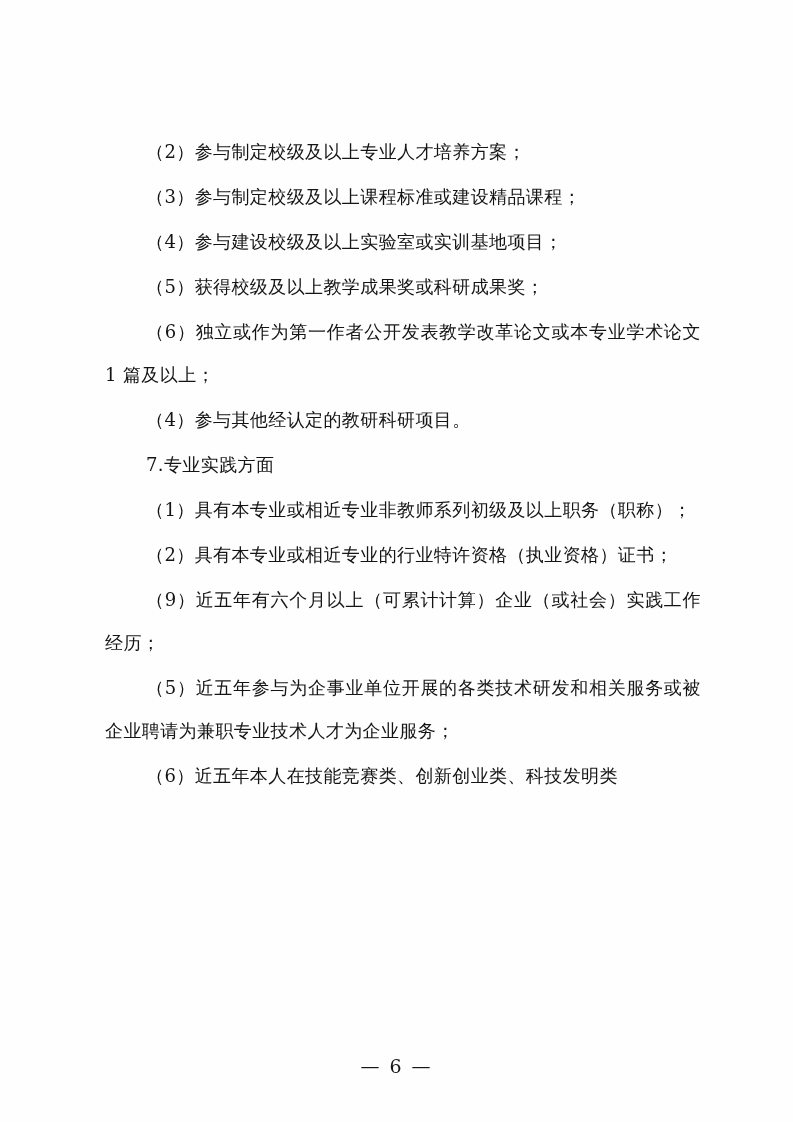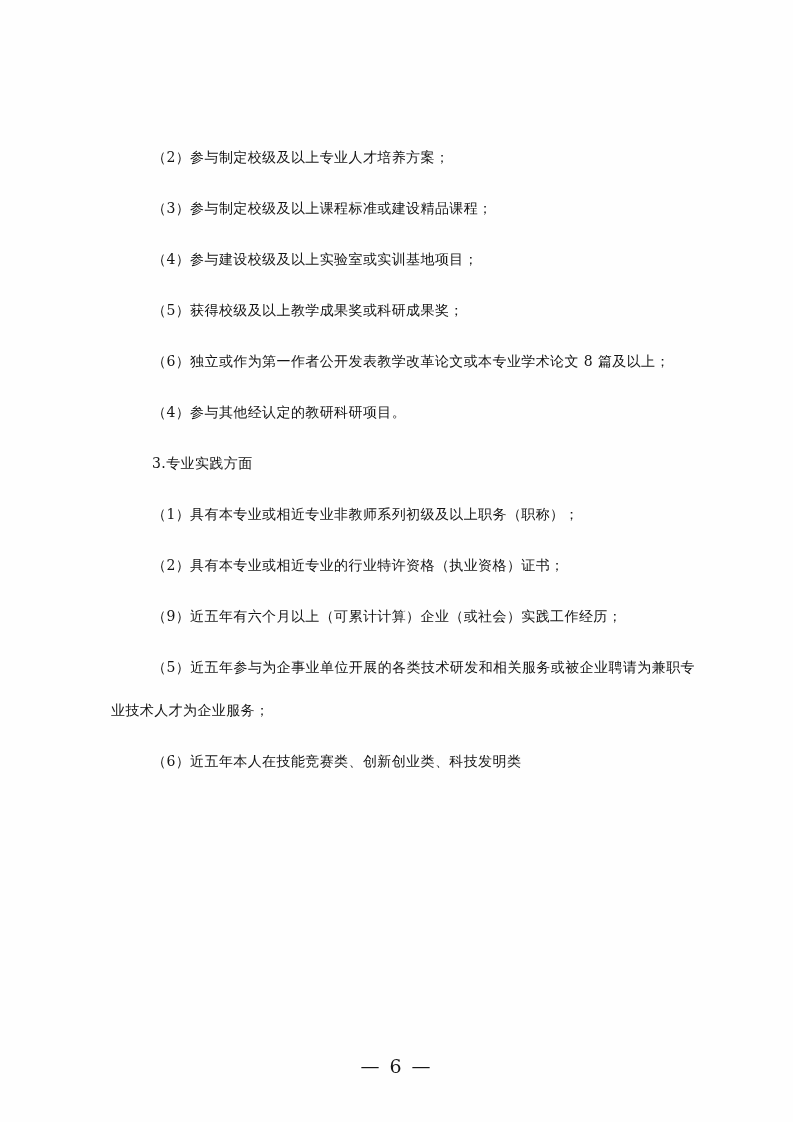--- a/index.html
+++ b/index.html
@@ -23,26 +23,26 @@
     height: 1122px;
     background: #fefefe;
   }
   .content {
     position: absolute;
     left: 103px;
     top: 128px;
     width: 600px;
   }
   .para {
-    font-size: 14px;
+    font-size: 18px;
     line-height: 43px;
     letter-spacing: 0.4px;
     text-align: justify;
     text-justify: inter-ideograph;
-    margin: 8px;
+    margin: 2px;
     white-space: pre-wrap;
   }
   .indent {
     text-indent: 41px;
   }
   .footer {
     position: absolute;
     left: 0;
     top: 1055px;
     width: 793px;
@@ -61,23 +61,23 @@
 <body>
 
 <div class="page">
 
   <div class="content">
 
     <p class="para indent">（2）参与制定校级及以上专业人才培养方案；</p>
     <p class="para indent">（3）参与制定校级及以上课程标准或建设精品课程；</p>
     <p class="para indent">（4）参与建设校级及以上实验室或实训基地项目；</p>
     <p class="para indent">（5）获得校级及以上教学成果奖或科研成果奖；</p>
-    <p class="para indent">（6）独立或作为第一作者公开发表教学改革论文或本专业学术论文 8 篇及以上；</p>
+    <p class="para indent">（6）独立或作为第一作者公开发表教学改革论文或本专业学术论文 1 篇及以上；</p>
     <p class="para indent">（4）参与其他经认定的教研科研项目。</p>
-    <p class="para indent">3.专业实践方面</p>
+    <p class="para indent">7.专业实践方面</p>
     <p class="para indent">（1）具有本专业或相近专业非教师系列初级及以上职务（职称）；</p>
     <p class="para indent">（2）具有本专业或相近专业的行业特许资格（执业资格）证书；</p>
     <p class="para indent">（9）近五年有六个月以上（可累计计算）企业（或社会）实践工作经历；</p>
     <p class="para indent">（5）近五年参与为企事业单位开展的各类技术研发和相关服务或被企业聘请为兼职专业技术人才为企业服务；</p>
     <p class="para indent">（6）近五年本人在技能竞赛类、创新创业类、科技发明类</p>
 
   </div>
 
   <div class="footer">
     <span class="pn">— 6 —</span>

